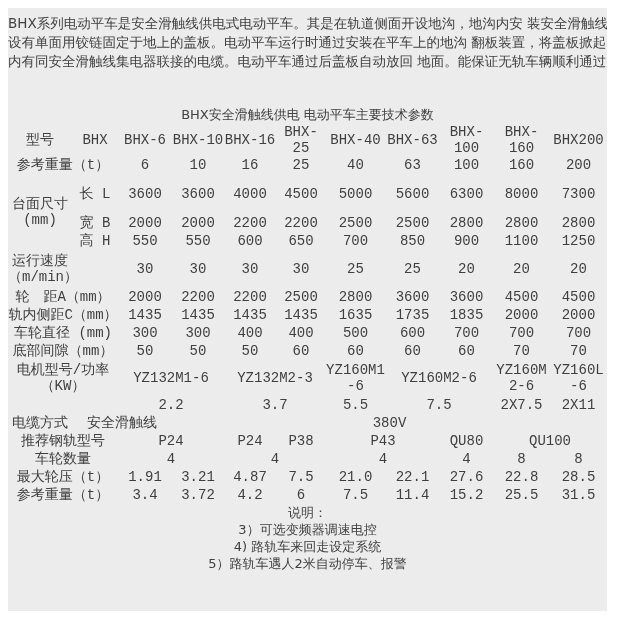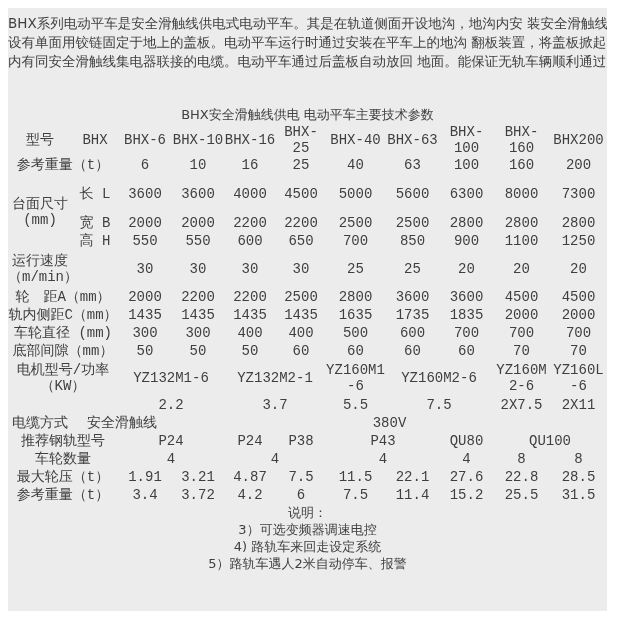--- a/index.html
+++ b/index.html
@@ -199,21 +199,21 @@
       <td>70</td>
       <td>70</td>
     </tr>
 
     <tr class="rh36">
       <td class="lbl" colspan="2">
         <div>电机型号/功率</div>
         <div>（KW）</div>
       </td>
       <td colspan="2">YZ132M1-6</td>
-      <td colspan="2">YZ132M2-1</td>
+      <td colspan="2">YZ132M2-3</td>
       <td class="wrap">YZ160M1-6</td>
       <td colspan="2">YZ160M2-6</td>
       <td class="wrap">YZ160M2-6</td>
       <td class="wrap">YZ160L-6</td>
     </tr>
 
     <tr>
       <td colspan="2"></td>
       <td colspan="2">2.2</td>
       <td colspan="2">3.7</td>
@@ -248,21 +248,21 @@
       <td>8</td>
       <td>8</td>
     </tr>
 
     <tr>
       <td class="lbl" colspan="2">最大轮压（t）</td>
       <td>1.91</td>
       <td>3.21</td>
       <td>4.87</td>
       <td>7.5</td>
-      <td>11.5</td>
+      <td>21.0</td>
       <td>22.1</td>
       <td>27.6</td>
       <td>22.8</td>
       <td>28.5</td>
     </tr>
 
     <tr>
       <td class="lbl" colspan="2">参考重量（t）</td>
       <td>3.4</td>
       <td>3.72</td>

